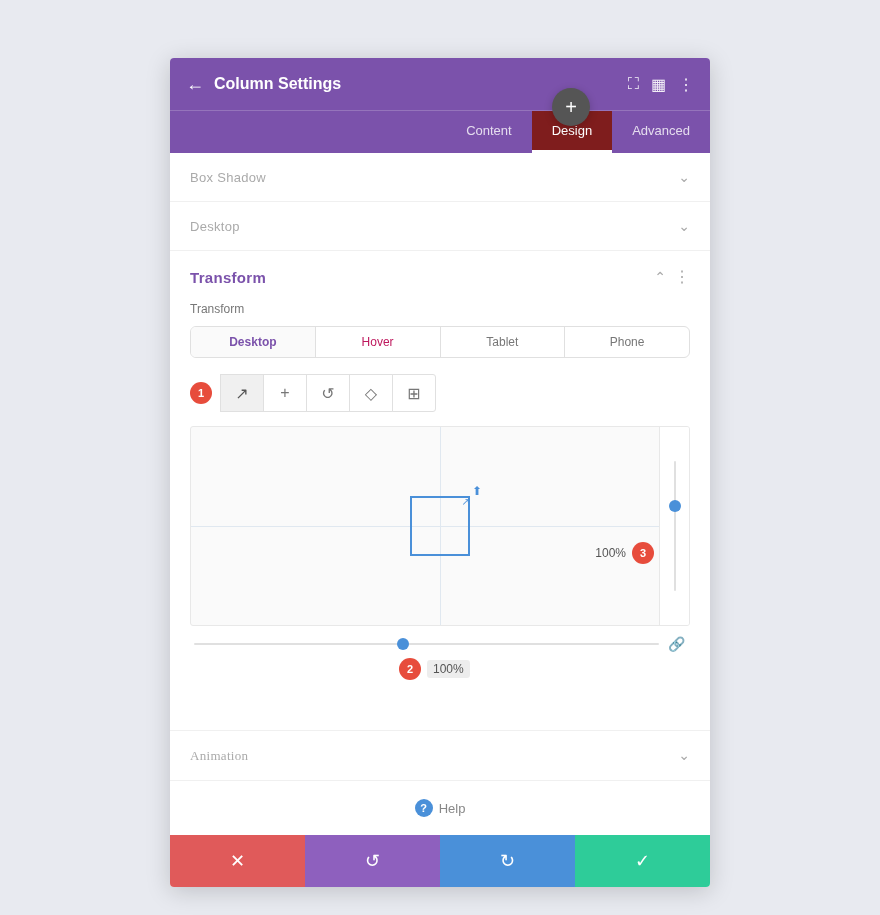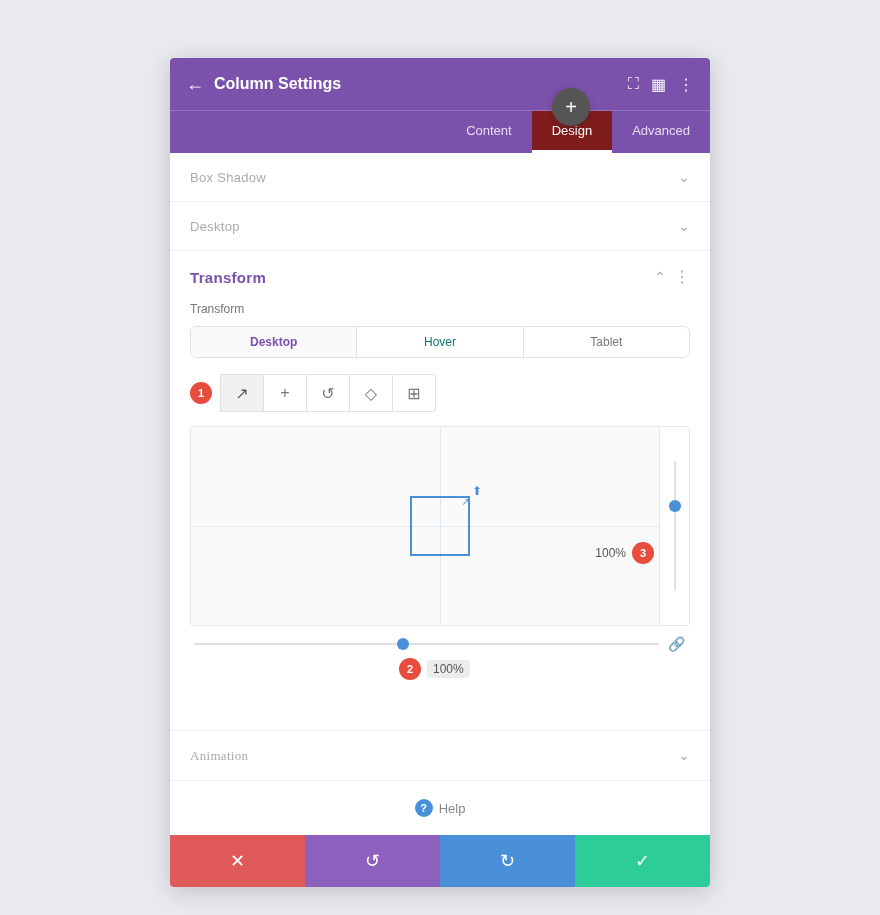--- a/index.html
+++ b/index.html
@@ -141,21 +141,21 @@
       cursor: pointer;
       border-right: 1px solid #e0e0e0;
     }
     .device-tab:last-child { border-right: none; }
     .device-tab.active {
       color: #7b52ab;
       font-weight: 600;
       background: #fafafa;
     }
     .device-tab.hover-tab {
-      color: #0f766e;
+      color: #be185d;
     }
 
     
     .tool-row {
       display: flex;
       align-items: center;
       gap: 0;
       margin-bottom: 14px;
     }
     .num-badge {
@@ -444,20 +444,21 @@
           </div>
         </div>
 
         <div class="transform-section">
           <div class="transform-label">Transform</div>
 
           <div class="device-tabs">
             <div class="device-tab active">Desktop</div>
             <div class="device-tab hover-tab">Hover</div>
             <div class="device-tab">Tablet</div>
+            <div class="device-tab">Phone</div>
           </div>
 
           <div class="tool-row">
             <div class="num-badge">1</div>
             <div class="tool-btn active" style="margin-left:8px;">↗</div>
             <div class="tool-btn">+</div>
             <div class="tool-btn">↺</div>
             <div class="tool-btn">◇</div>
             <div class="tool-btn">⊞</div>
           </div>

